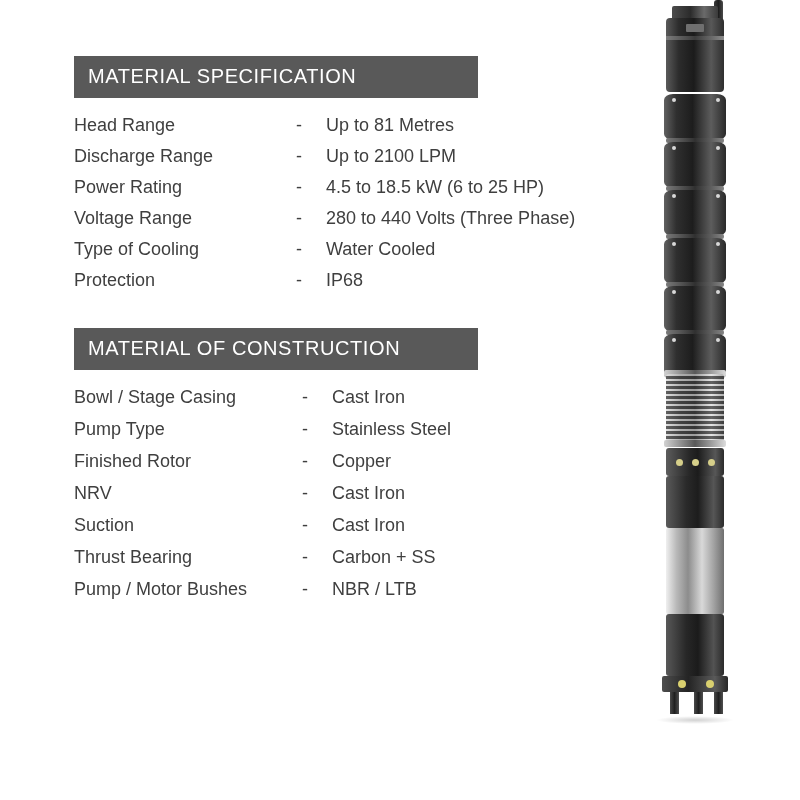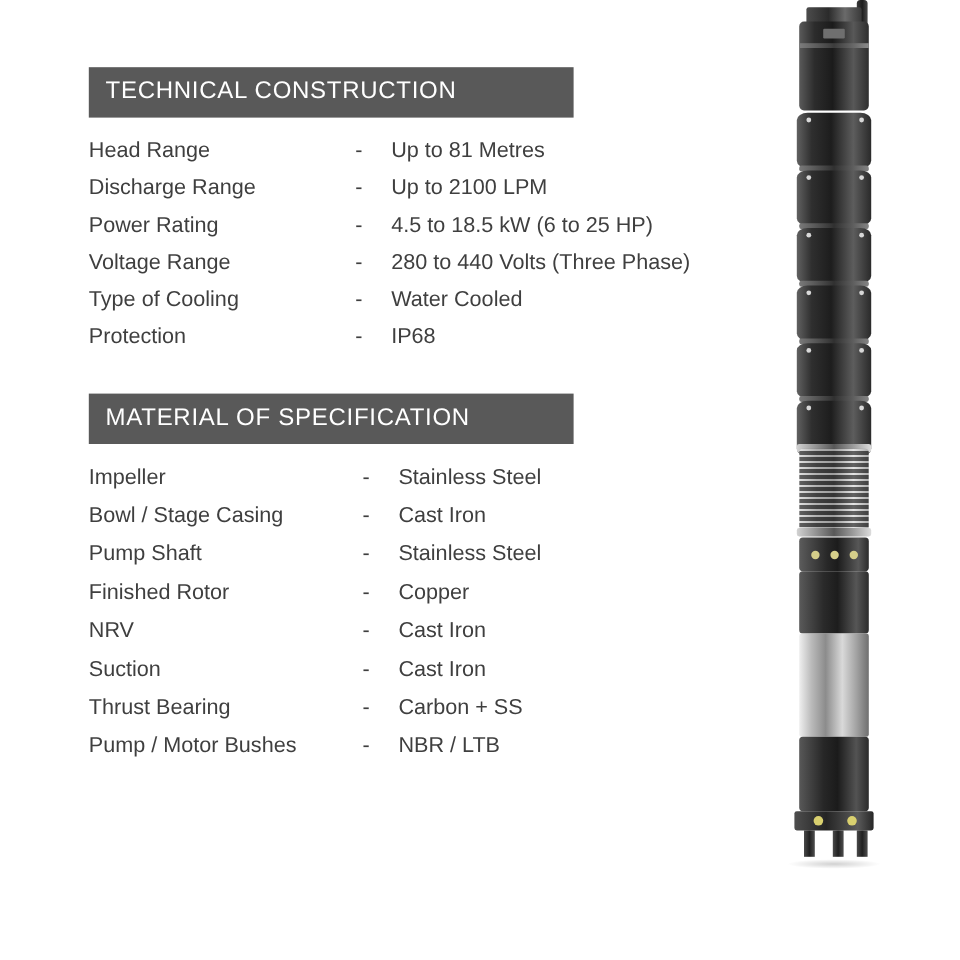--- a/index.html
+++ b/index.html
@@ -154,21 +154,21 @@
   }
 </style>
 </head>
 <body>
 
 <div id="page">
 
   <div class="spec-col">
 
     <div class="spec-block-1">
-      <div class="section-header">TECHNICAL CONSTRUCTION</div>
+      <div class="section-header">MATERIAL SPECIFICATION</div>
       <table class="spec-table">
         <tbody>
           <tr>
             <td class="label">Head Range</td>
             <td class="dash">-</td>
             <td class="value">Up to 81 Metres</td>
           </tr>
           <tr>
             <td class="label">Discharge Range</td>
             <td class="dash">-</td>
@@ -192,35 +192,30 @@
           <tr>
             <td class="label">Protection</td>
             <td class="dash">-</td>
             <td class="value">IP68</td>
           </tr>
         </tbody>
       </table>
     </div>
 
     <div class="spec-block-2">
-      <div class="section-header moc">MATERIAL OF SPECIFICATION</div>
+      <div class="section-header moc">MATERIAL OF CONSTRUCTION</div>
       <table class="spec-table">
         <tbody>
           <tr>
-            <td class="label">Impeller</td>
-            <td class="dash">-</td>
-            <td class="value">Stainless Steel</td>
-          </tr>
-          <tr>
             <td class="label">Bowl / Stage Casing</td>
             <td class="dash">-</td>
             <td class="value">Cast Iron</td>
           </tr>
           <tr>
-            <td class="label">Pump Shaft</td>
+            <td class="label">Pump Type</td>
             <td class="dash">-</td>
             <td class="value">Stainless Steel</td>
           </tr>
           <tr>
             <td class="label">Finished Rotor</td>
             <td class="dash">-</td>
             <td class="value">Copper</td>
           </tr>
           <tr>
             <td class="label">NRV</td>

